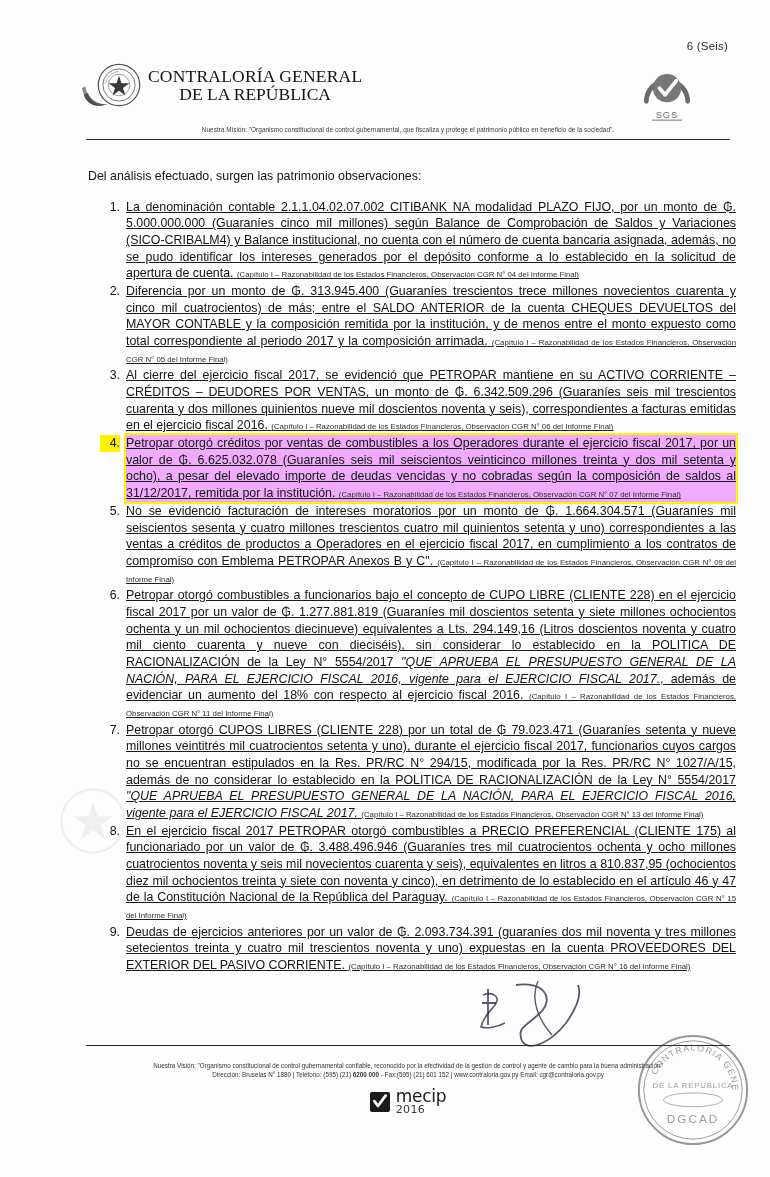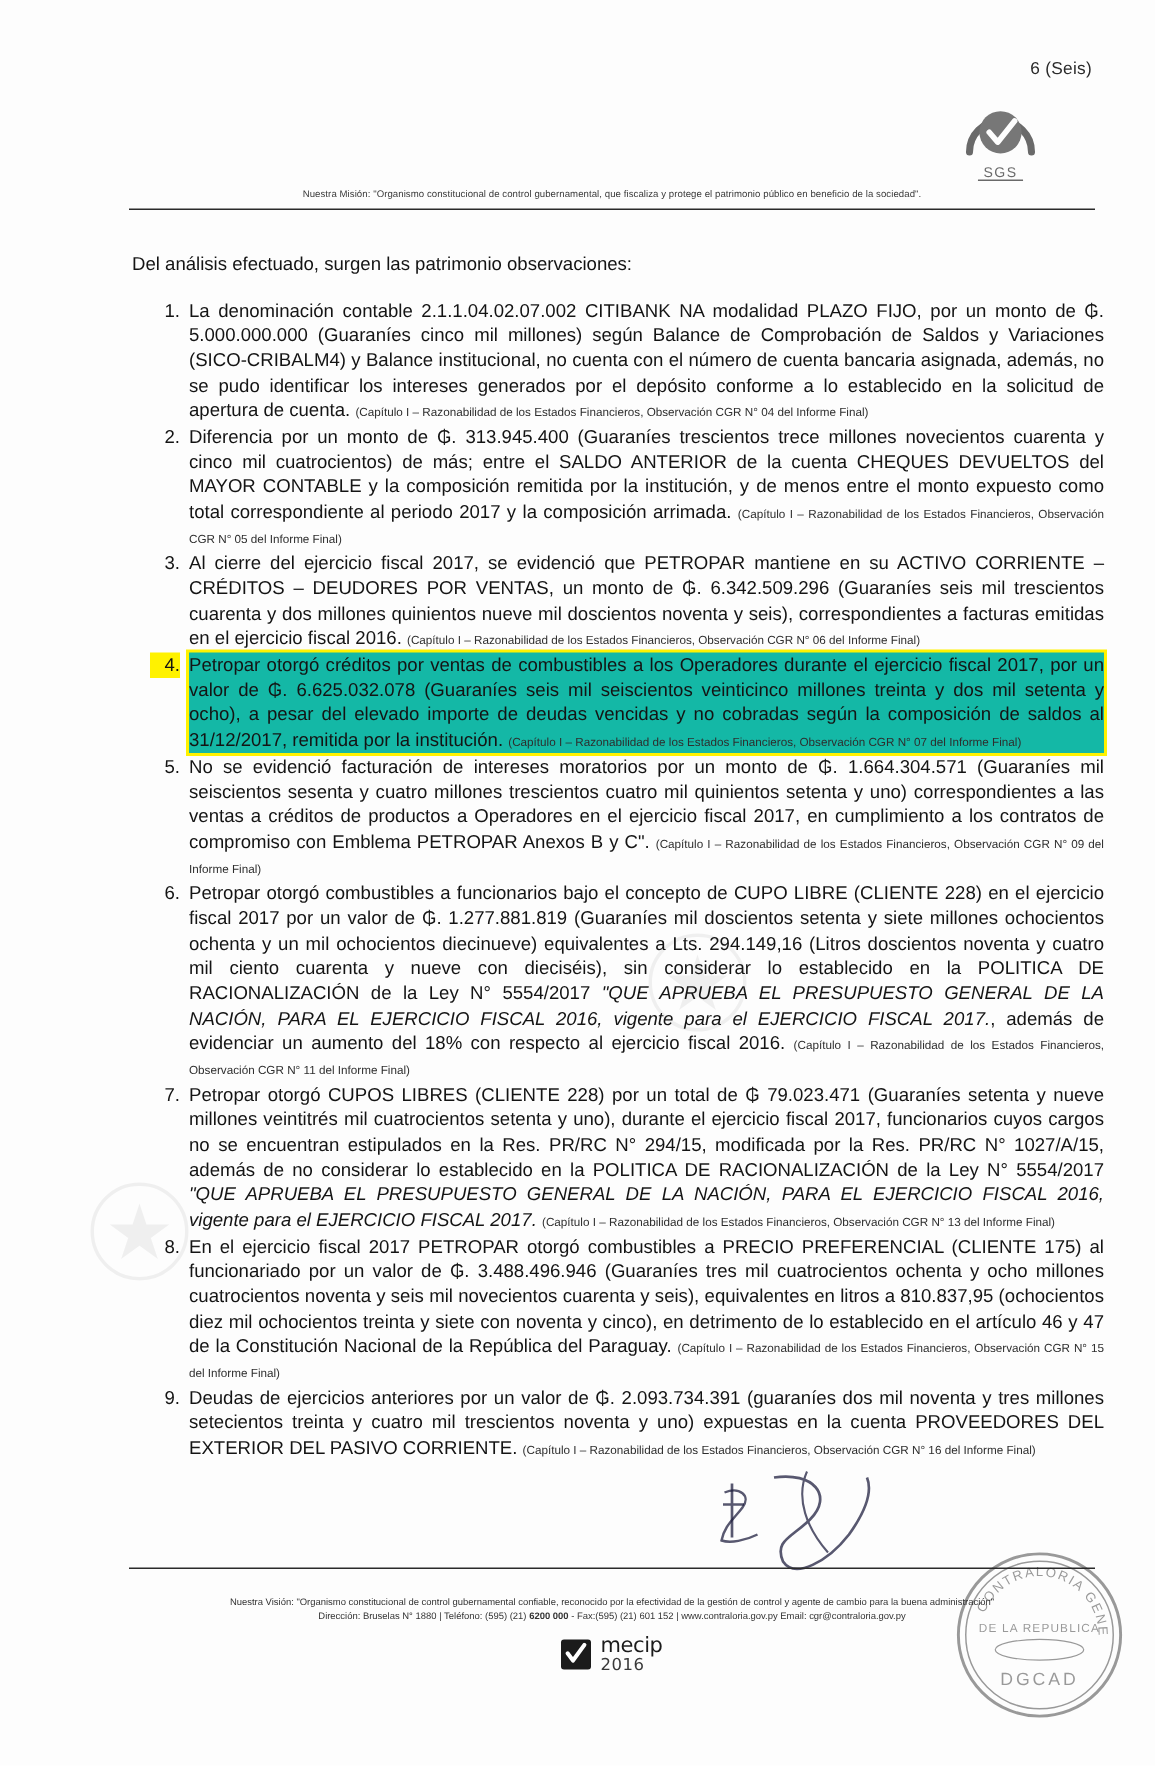--- a/index.html
+++ b/index.html
@@ -120,20 +120,21 @@
     line-height: 1.35;
     margin: 0 0 14px 0;
     color: #141414;
   }
 
   ol.observations {
     margin: 0;
     padding: 0 0 0 38px;
     list-style: none;
     counter-reset: obs;
+    text-decoration: underline;
   }
   ol.observations > li {
     counter-increment: obs;
     position: relative;
     font-size: 12.4px;
     line-height: 1.345;
     text-align: justify;
     margin-bottom: 1px;
     color: #141414;
   }
@@ -148,21 +149,21 @@
   }
   .cite {
     font-size: 7.8px;
     color: #2e2e2e;
     line-height: 1.3;
   }
   .ital { font-style: italic; }
 
   
   li.highlight {
-    background: #14b8a6;
+    background: #f0abfc;
     box-shadow: 0 0 0 2px #fff200;
   }
   li.highlight::before { background: #fff200; }
 
   
   .footer-rule {
     position: absolute;
     bottom: 131px;
     left: 86px;
     right: 40px;
@@ -200,21 +201,21 @@
     display: inline-flex;
     align-items: center;
     justify-content: center;
     border-radius: 2px;
   }
   .mecip-text {
     text-align: left;
     font-family: "DejaVu Sans", sans-serif;
     line-height: 0.95;
   }
-  .mecip-text .m1 { display: block; font-size: 14px; color: #1b1b1b; letter-spacing: -0.3px; }
+  .mecip-text .m1 { display: block; font-size: 17px; color: #1b1b1b; letter-spacing: -0.3px; }
   .mecip-text .m2 { display: block; font-size: 11px; color: #3a3a3a; letter-spacing: 0.3px; }
 
   
   .stamp {
     position: absolute;
     right: 18px;
     bottom: 28px;
     width: 118px;
     height: 118px;
     opacity: 0.45;
@@ -238,20 +239,37 @@
 </style>
 </head>
 <body>
 
 <div class="page">
 
   <div class="page-number">6 (Seis)</div>
 
   <div class="header">
 
+    <div class="logo-block">
+      <svg class="swoosh" viewBox="0 0 40 40">
+        <path d="M2 22 C6 34 18 38 30 33 C20 34 10 30 7 20 Z" fill="#2b2b2b"></path>
+        <path d="M0 14 C2 28 14 36 26 34 C14 31 5 24 4 12 Z" fill="#4a4a4a" opacity="0.7"></path>
+      </svg>
+      <svg class="crest" viewBox="0 0 60 60">
+        <circle cx="30" cy="30" r="27" fill="none" stroke="#3a3a3a" stroke-width="1.6"></circle>
+        <circle cx="30" cy="30" r="21" fill="none" stroke="#3a3a3a" stroke-width="1"></circle>
+        <circle cx="30" cy="30" r="14" fill="none" stroke="#555" stroke-width="0.8"></circle>
+        <path d="M30 18 l3.2 9.8 h10.3 l-8.3 6.1 3.2 9.8 -8.4-6.1 -8.4 6.1 3.2-9.8 -8.3-6.1 h10.3 Z" fill="#1f1f1f"></path>
+        <path d="M12 28 q4 -14 18 -16" fill="none" stroke="#666" stroke-width="0.7"></path>
+      </svg>
+      <div class="org-name">
+        <span class="l1">CONTRALORÍA GENERAL</span>
+        <span class="l2">DE LA REPÚBLICA</span>
+      </div>
+    </div>
 
     <svg class="sgs-logo" viewBox="0 0 60 66">
       <path d="M8 44 A22 22 0 1 1 52 44" fill="none" stroke="#4a4a4a" stroke-width="5" stroke-linecap="round"></path>
       <circle cx="30" cy="30" r="15" fill="#5a5a5a"></circle>
       <path d="M22 30 l6 7 12 -15" fill="none" stroke="#ffffff" stroke-width="4" stroke-linecap="round" stroke-linejoin="round"></path>
       <text x="30" y="62" font-size="10" font-family="Liberation Sans, sans-serif" fill="#4a4a4a" text-anchor="middle" letter-spacing="1">SGS</text>
       <line x1="14" y1="64" x2="46" y2="64" stroke="#4a4a4a" stroke-width="1"></line>
     </svg>
   </div>
 

